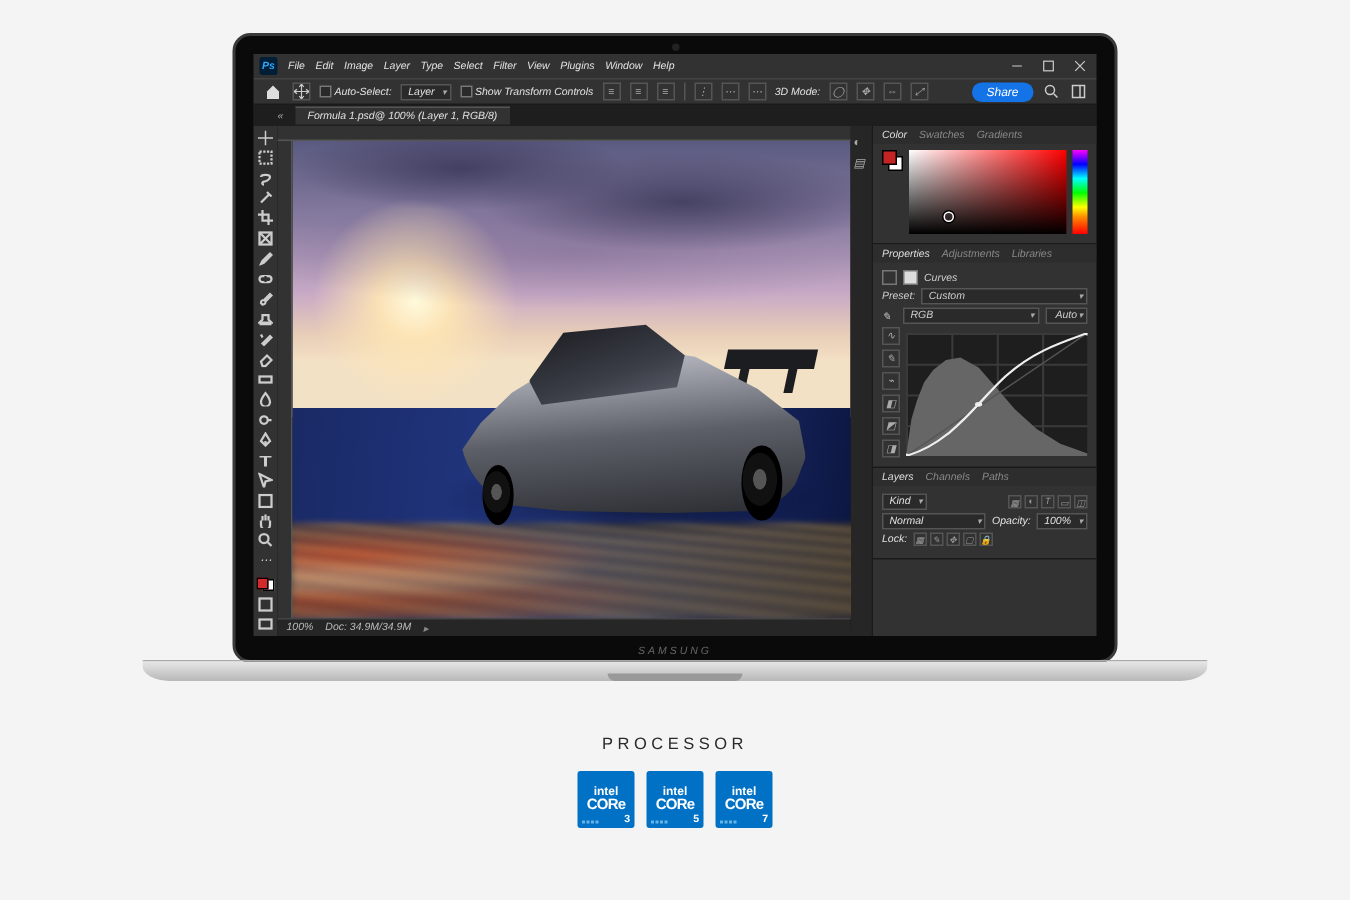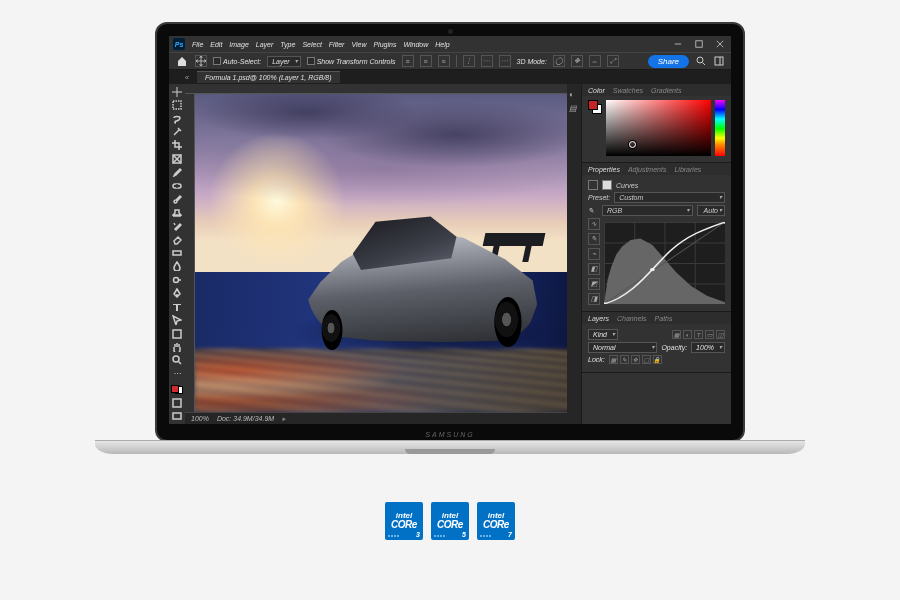--- a/index.html
+++ b/index.html
@@ -366,21 +366,20 @@
     font-size: 11px; letter-spacing: 3px; color: #2a2a2a;
   }
   .badges {
     display: flex; gap: 8px; justify-content: center; margin-top: 12px;
   }
   .badge {
     width: 38px; height: 38px; background: #0071c5;
     position: relative; border-radius: 2px;
     display:flex; flex-direction:column; align-items:center; justify-content:center;
     color:#fff;
-    font-style:italic;
   }
   .badge .t1 { font-size:8px; font-weight:600; line-height:1; }
   .badge .t2 { font-size:10px; font-weight:800; line-height:1; letter-spacing:-.5px; }
   .badge .corner {
     position:absolute; right:3px; bottom:2px; font-size:7px; font-weight:700;
   }
   .badge .dots {
     position:absolute; left:3px; bottom:3px; display:flex; gap:1px;
   }
   .badge .dots i { width:2px; height:2px; background:#66b3e6; display:block; }
@@ -746,20 +745,21 @@
       </div>
     </div>
 
     <div class="brand-bottom">SAMSUNG</div>
   </div>
   <div class="base"></div>
   <div class="base-notch"></div>
 </div>
 
 <div class="caption">
+  <div class="label">PROCESSOR</div>
   <div class="badges">
     <div class="badge">
       <span class="t1">intel</span>
       <span class="t2">CORe</span>
       <span class="corner">3</span>
       <span class="dots">
           <i></i>
           <i></i>
           <i></i>
           <i></i>

